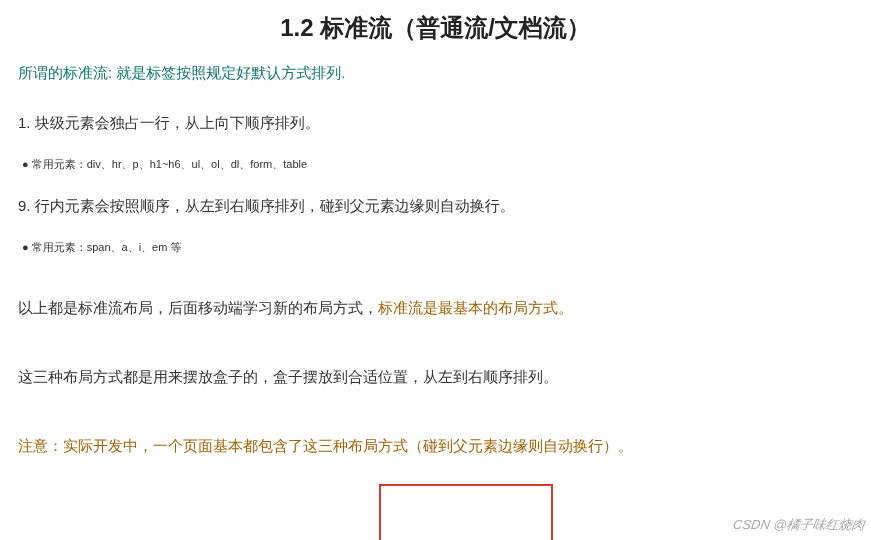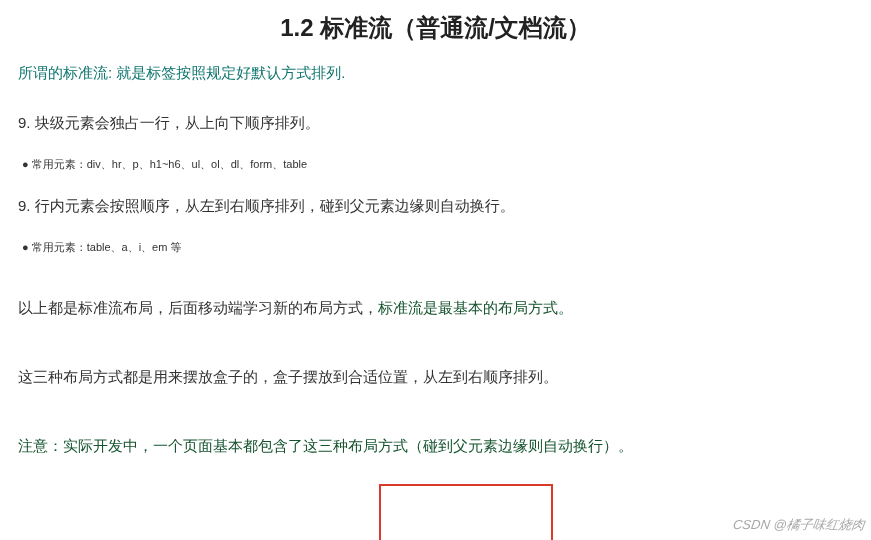--- a/index.html
+++ b/index.html
@@ -45,21 +45,21 @@
       content: "● ";
       color: #333;
     }
     .summary {
       font-size: 15px;
       color: #333333;
       margin-bottom: 28px;
       margin-top: 8px;
     }
     .highlight {
-      color: #14532d;
+      color: #a16207;
     }
     .red-box {
       position: absolute;
       border: 2px solid #d93a2a;
       left: 379px;
       top: 484px;
       width: 174px;
       height: 70px;
       pointer-events: none;
     }
@@ -76,27 +76,27 @@
       height: 14px;
     }
   </style>
 </head>
 <body>
 
 <h2 class="heading">1.2 标准流（普通流/文档流）</h2>
 
 <p class="subtitle">所谓的标准流: 就是标签按照规定好默认方式排列.</p>
 
-<p class="line">9. 块级元素会独占一行，从上向下顺序排列。</p>
+<p class="line">1. 块级元素会独占一行，从上向下顺序排列。</p>
 
 <p class="bullet"><span>常用元素：div、hr、p、h1~h6、ul、ol、dl、form、table</span></p>
 
 <p class="line">9. 行内元素会按照顺序，从左到右顺序排列，碰到父元素边缘则自动换行。</p>
 
-<p class="bullet"><span>常用元素：table、a、i、em 等</span></p>
+<p class="bullet"><span>常用元素：span、a、i、em 等</span></p>
 
 <div class="group-gap"></div>
 
 <p class="summary">
   <span>以上都是标准流布局，后面移动端学习新的布局方式，</span><span class="highlight">标准流是最基本的布局方式。</span>
 </p>
 
 <div class="group-gap"></div>
 
 <p class="summary">这三种布局方式都是用来摆放盒子的，盒子摆放到合适位置，从左到右顺序排列。</p>

